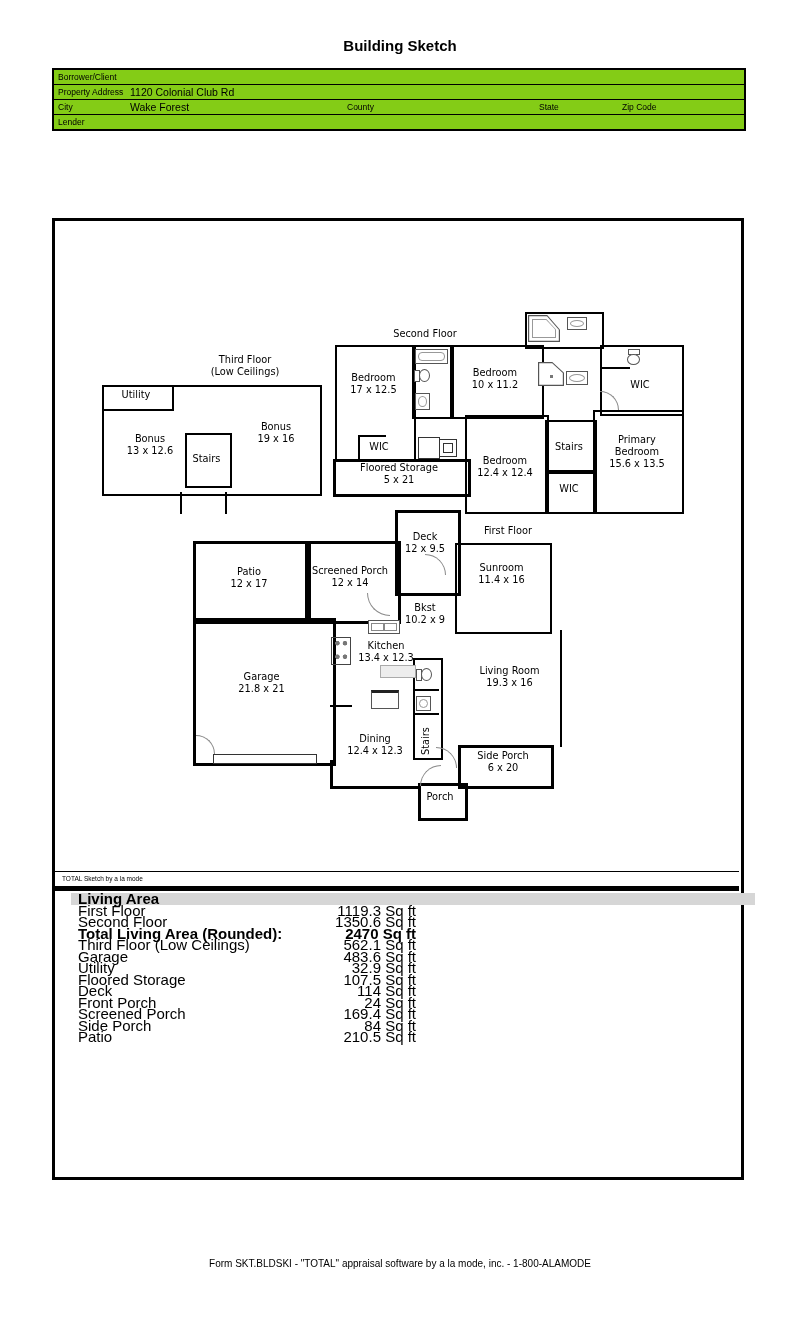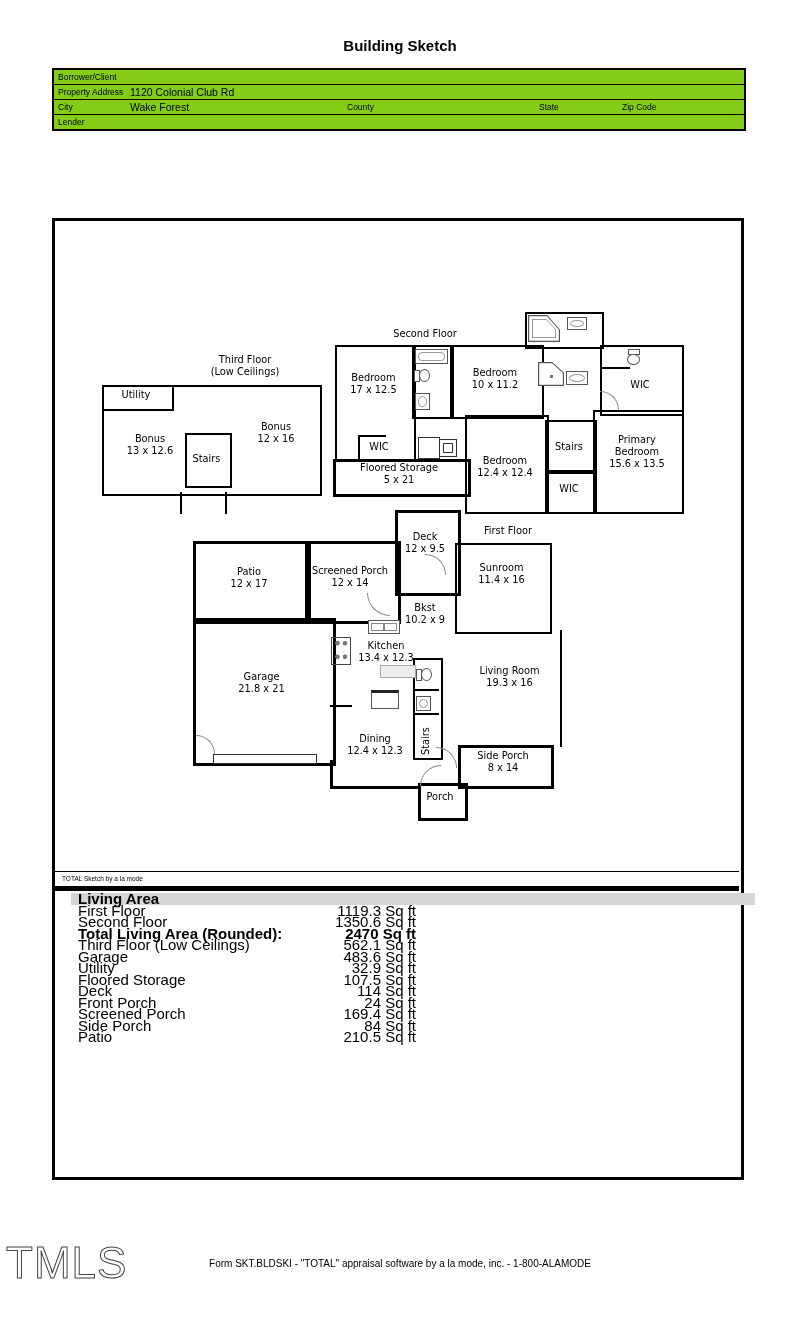--- a/index.html
+++ b/index.html
@@ -106,21 +106,21 @@
     <div class="wall" style="left:47px;top:164px;width:68px;height:22px"></div>
     <div class="wall" style="left:130px;top:212px;width:43px;height:51px"></div>
     <div style="position:absolute;left:125px;top:271px;width:43px;height:22px;border-left:2px solid #000;border-right:2px solid #000;z-index:1"></div>
     <div class="rlabel" style="left:47px;top:168px;width:68px">Utility</div>
     <div class="rlabel" style="left:52px;top:212px;width:86px">
       <div>Bonus</div>
       <div>13 x 12.6</div>
     </div>
     <div class="rlabel" style="left:176px;top:200px;width:90px">
       <div>Bonus</div>
-      <div>12 x 16</div>
+      <div>19 x 16</div>
     </div>
     <div class="rlabel" style="left:130px;top:232px;width:43px">Stairs</div>
 
     <div class="rlabel" style="left:315px;top:107px;width:110px">Second Floor</div>
     <div class="wall" style="left:280px;top:124px;width:77px;height:113px"></div>
     <div class="wall" style="left:357px;top:124px;width:38px;height:70px"></div>
     <div class="wall" style="left:395px;top:124px;width:90px;height:70px"></div>
     <div class="wall" style="left:470px;top:91px;width:75px;height:33px"></div>
     <div class="wall" style="left:545px;top:124px;width:80px;height:67px"></div>
     <div class="wall" style="left:538px;top:189px;width:87px;height:100px"></div>
@@ -227,21 +227,21 @@
     <div class="rlabel" style="left:412px;top:444px;width:85px">
       <div>Living Room</div>
       <div>19.3 x 16</div>
     </div>
     <div class="rlabel" style="left:285px;top:512px;width:70px">
       <div>Dining</div>
       <div>12.4 x 12.3</div>
     </div>
     <div class="rlabel" style="left:403px;top:529px;width:90px">
       <div>Side Porch</div>
-      <div>8 x 14</div>
+      <div>6 x 20</div>
     </div>
     <div class="rlabel" style="left:363px;top:570px;width:44px">Porch</div>
     <div class="rlabel rot" style="left:346px;top:514px;width:50px;height:12px">Stairs</div>
 
     <div class="fx stove" style="left:276px;top:416px;width:18px;height:26px"></div>
     <div class="fx" style="left:313px;top:399px;width:30px;height:12px;border:1px solid #555">
       <div style="position:absolute;left:2px;top:2px;width:11px;height:6px;border:1px solid #888"></div>
       <div style="position:absolute;right:2px;top:2px;width:11px;height:6px;border:1px solid #888"></div>
     </div>
     <div class="fx" style="left:325px;top:444px;width:34px;height:11px;background:#ededed;border:1px solid #aaa"></div>
@@ -273,16 +273,15 @@
     <div class="srow"><span class="lab">Garage</span><span class="val">483.6 Sq ft</span></div>
     <div class="srow"><span class="lab">Utility</span><span class="val">32.9 Sq ft</span></div>
     <div class="srow"><span class="lab">Floored Storage</span><span class="val">107.5 Sq ft</span></div>
     <div class="srow"><span class="lab">Deck</span><span class="val">114 Sq ft</span></div>
     <div class="srow"><span class="lab">Front Porch</span><span class="val">24 Sq ft</span></div>
     <div class="srow"><span class="lab">Screened Porch</span><span class="val">169.4 Sq ft</span></div>
     <div class="srow"><span class="lab">Side Porch</span><span class="val">84 Sq ft</span></div>
     <div class="srow"><span class="lab">Patio</span><span class="val">210.5 Sq ft</span></div>
   </div>
 
-  <div class="tmls">TMLS</div>
   <div class="form-line">Form SKT.BLDSKI - "TOTAL" appraisal software by a la mode, inc. - 1-800-ALAMODE</div>
 
 </div>
 
 </body></html>

